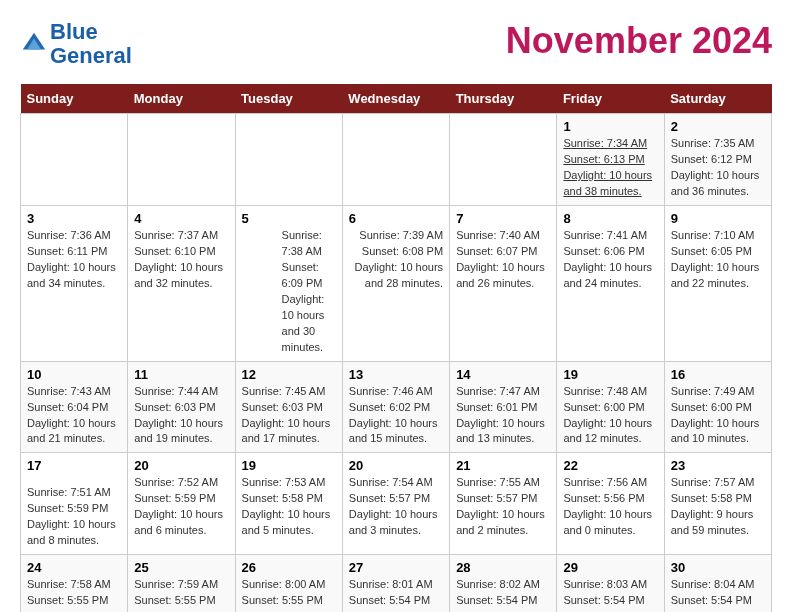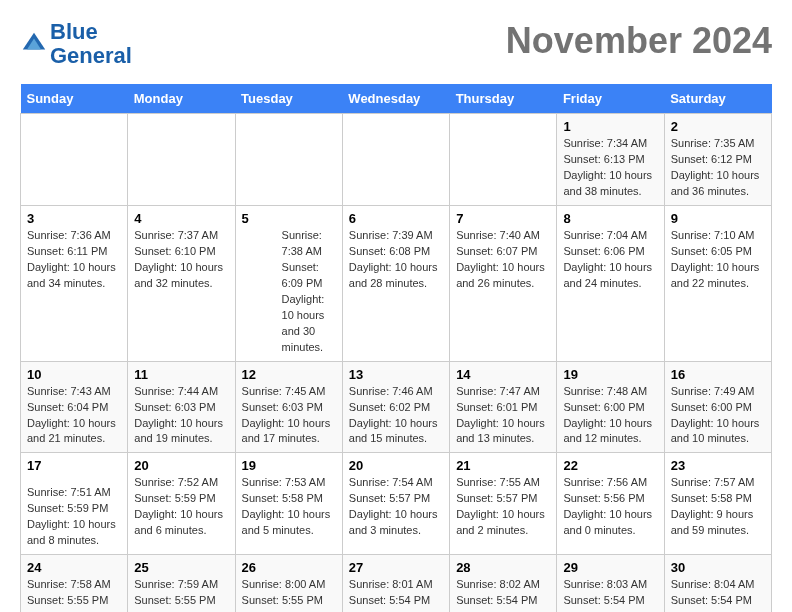--- a/index.html
+++ b/index.html
@@ -33,33 +33,33 @@
       width: 28px;
       height: 28px;
       margin-right: 2px;
     }
     .title-block {
       text-align: right;
     }
     .month-title {
       font-size: 36px;
       font-weight: bold;
-      color: #737373;
+      color: #be185d;
     }
     .location {
       font-size: 16px;
       color: #555;
     }
     table {
       width: 100%;
       border-collapse: collapse;
       font-size: 11.5px;
     }
     thead tr th {
-      background-color: #3b82f6;
+      background-color: #7f1d1d;
       color: #fff;
       padding: 7px 6px;
       text-align: left;
       font-size: 13px;
       font-weight: bold;
     }
     tbody tr td {
       border: 1px solid #ccc;
       vertical-align: top;
       padding: 5px 6px;
@@ -118,21 +118,21 @@
   </thead>
   <tbody id="calendar-body">
   <tr>
         <td class="empty-cell"></td>
         <td class="empty-cell"></td>
         <td class="empty-cell"></td>
         <td class="empty-cell"></td>
         <td class="empty-cell"></td>
         <td>
           <div class="day-number">1</div>
-          <div class="day-info" style="white-space: pre-line;">Sunrise: 7:34 AM
+          <div class="day-info" style="white-space: pre-line; text-decoration: underline;">Sunrise: 7:34 AM
 Sunset: 6:13 PM
 Daylight: 10 hours
 and 38 minutes.</div>
         </td>
         <td>
           <div class="day-number">2</div>
           <div class="day-info" style="white-space: pre-line;">Sunrise: 7:35 AM
 Sunset: 6:12 PM
 Daylight: 10 hours
 and 36 minutes.</div>
@@ -155,35 +155,35 @@
         </td>
         <td>
           <div class="day-number">5</div>
           <div class="day-info" style="white-space: pre-line; margin-left: 40px;">Sunrise: 7:38 AM
 Sunset: 6:09 PM
 Daylight: 10 hours
 and 30 minutes.</div>
         </td>
         <td>
           <div class="day-number">6</div>
-          <div class="day-info" style="white-space: pre-line;">Sunrise: 7:39 AM
+          <div class="day-info" style="white-space: pre-line; text-align: right;">Sunrise: 7:39 AM
 Sunset: 6:08 PM
 Daylight: 10 hours
 and 28 minutes.</div>
         </td>
         <td>
           <div class="day-number">7</div>
           <div class="day-info" style="white-space: pre-line;">Sunrise: 7:40 AM
 Sunset: 6:07 PM
 Daylight: 10 hours
 and 26 minutes.</div>
         </td>
         <td>
           <div class="day-number">8</div>
-          <div class="day-info" style="white-space: pre-line;">Sunrise: 7:04 AM
+          <div class="day-info" style="white-space: pre-line;">Sunrise: 7:41 AM
 Sunset: 6:06 PM
 Daylight: 10 hours
 and 24 minutes.</div>
         </td>
         <td>
           <div class="day-number">9</div>
           <div class="day-info" style="white-space: pre-line;">Sunrise: 7:10 AM
 Sunset: 6:05 PM
 Daylight: 10 hours
 and 22 minutes.</div>

